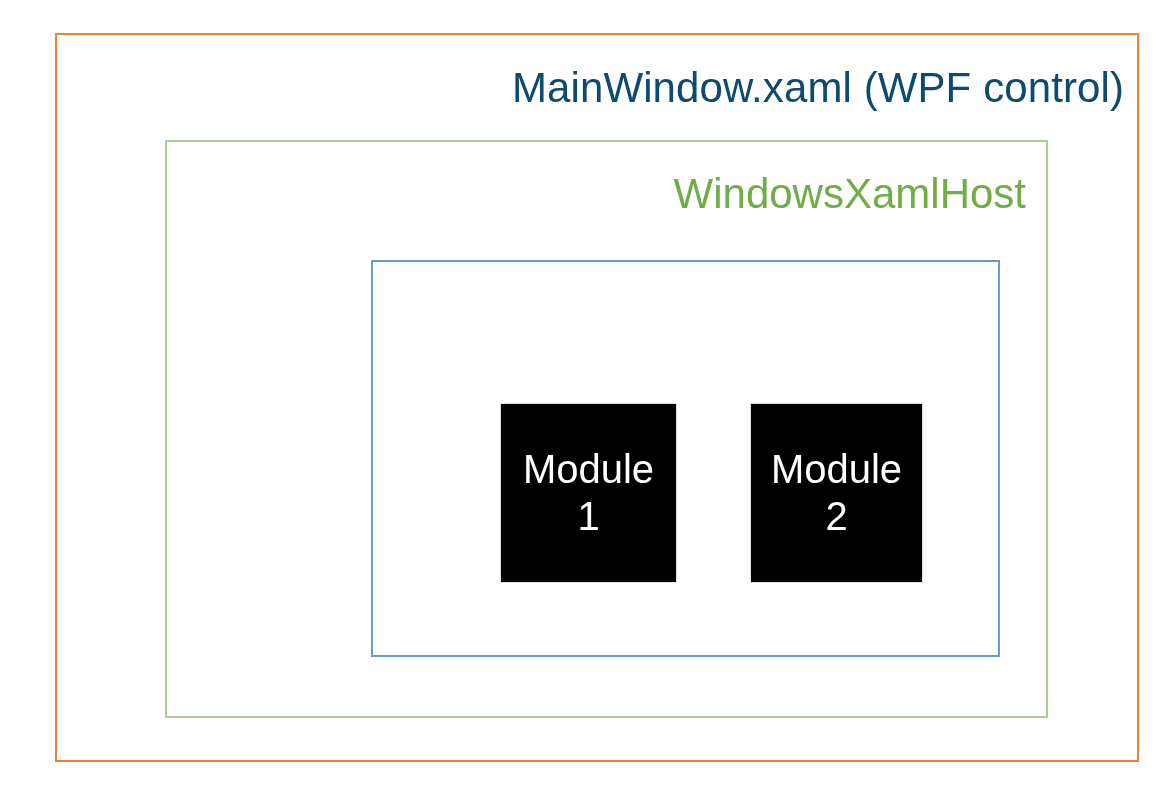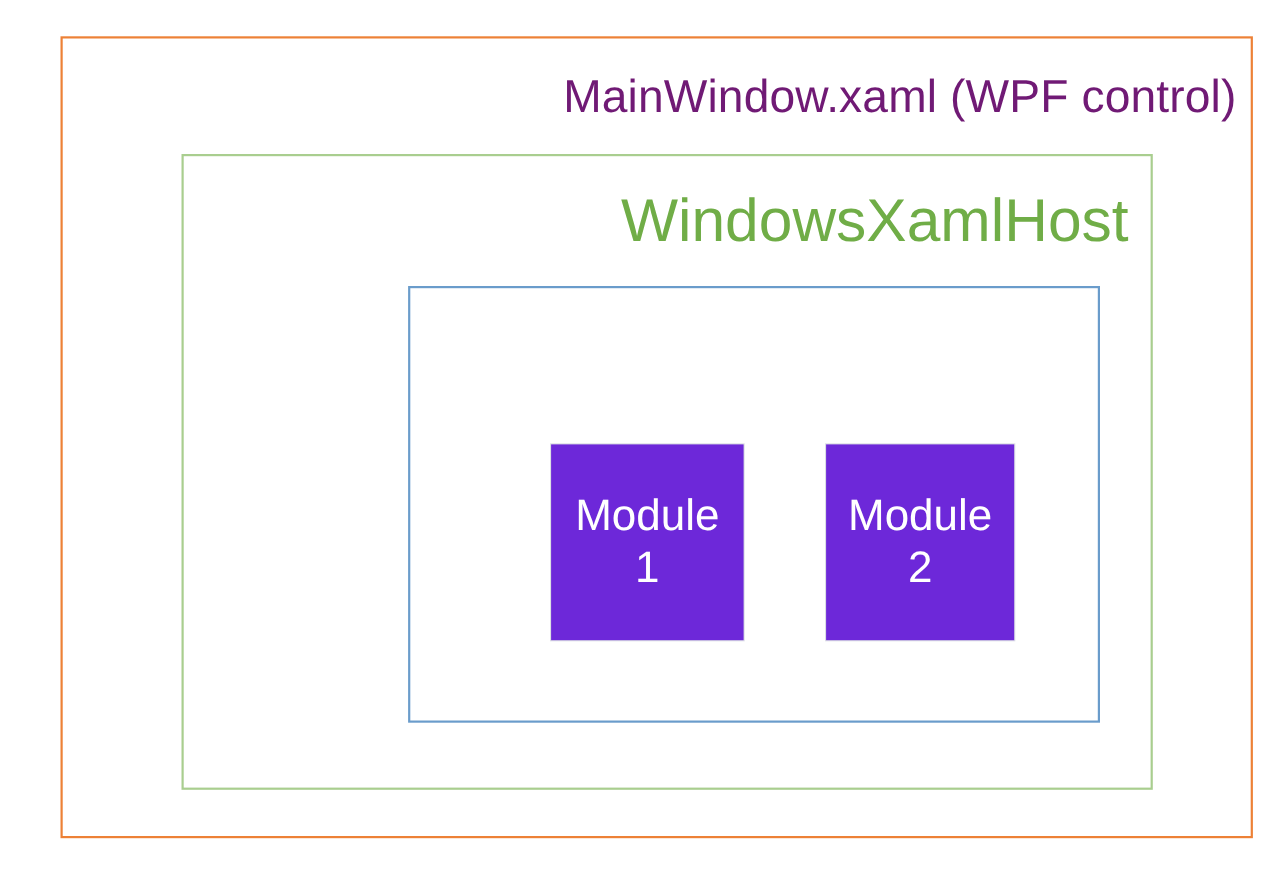--- a/index.html
+++ b/index.html
@@ -34,39 +34,39 @@
     height: 729px;
     border: 2px solid #ED8136;
   }
 
   #wpf-label {
     position: absolute;
     right: 42px;
     top: 66px;
     font-size: 42px;
     line-height: 1.05;
-    color: #701a75;
+    color: #0c4a6e;
     white-space: nowrap;
     letter-spacing: 0.1px;
   }
 
   
   #xamlhost-frame {
     left: 165px;
     top: 140px;
     width: 883px;
     height: 578px;
     border: 2px solid #A9CE8F;
   }
 
   #xamlhost-label {
     position: absolute;
     right: 140px;
     top: 172px;
-    font-size: 55px;
+    font-size: 42px;
     line-height: 1.05;
     color: #70AD47;
     white-space: nowrap;
   }
 
   
   #uwp-frame {
     left: 371px;
     top: 260px;
     width: 629px;
@@ -81,21 +81,21 @@
     font-size: 42px;
     line-height: 1.05;
     color: #4472C4;
     white-space: nowrap;
   }
 
   
   .module-box {
     position: absolute;
     box-sizing: border-box;
-    background: #6d28d9;
+    background: #000000;
     color: #ffffff;
     display: flex;
     flex-direction: column;
     align-items: center;
     justify-content: center;
     text-align: center;
     font-size: 40px;
     line-height: 1.18;
     box-shadow: 0 0 0 1px rgba(190,195,205,0.55);
   }

